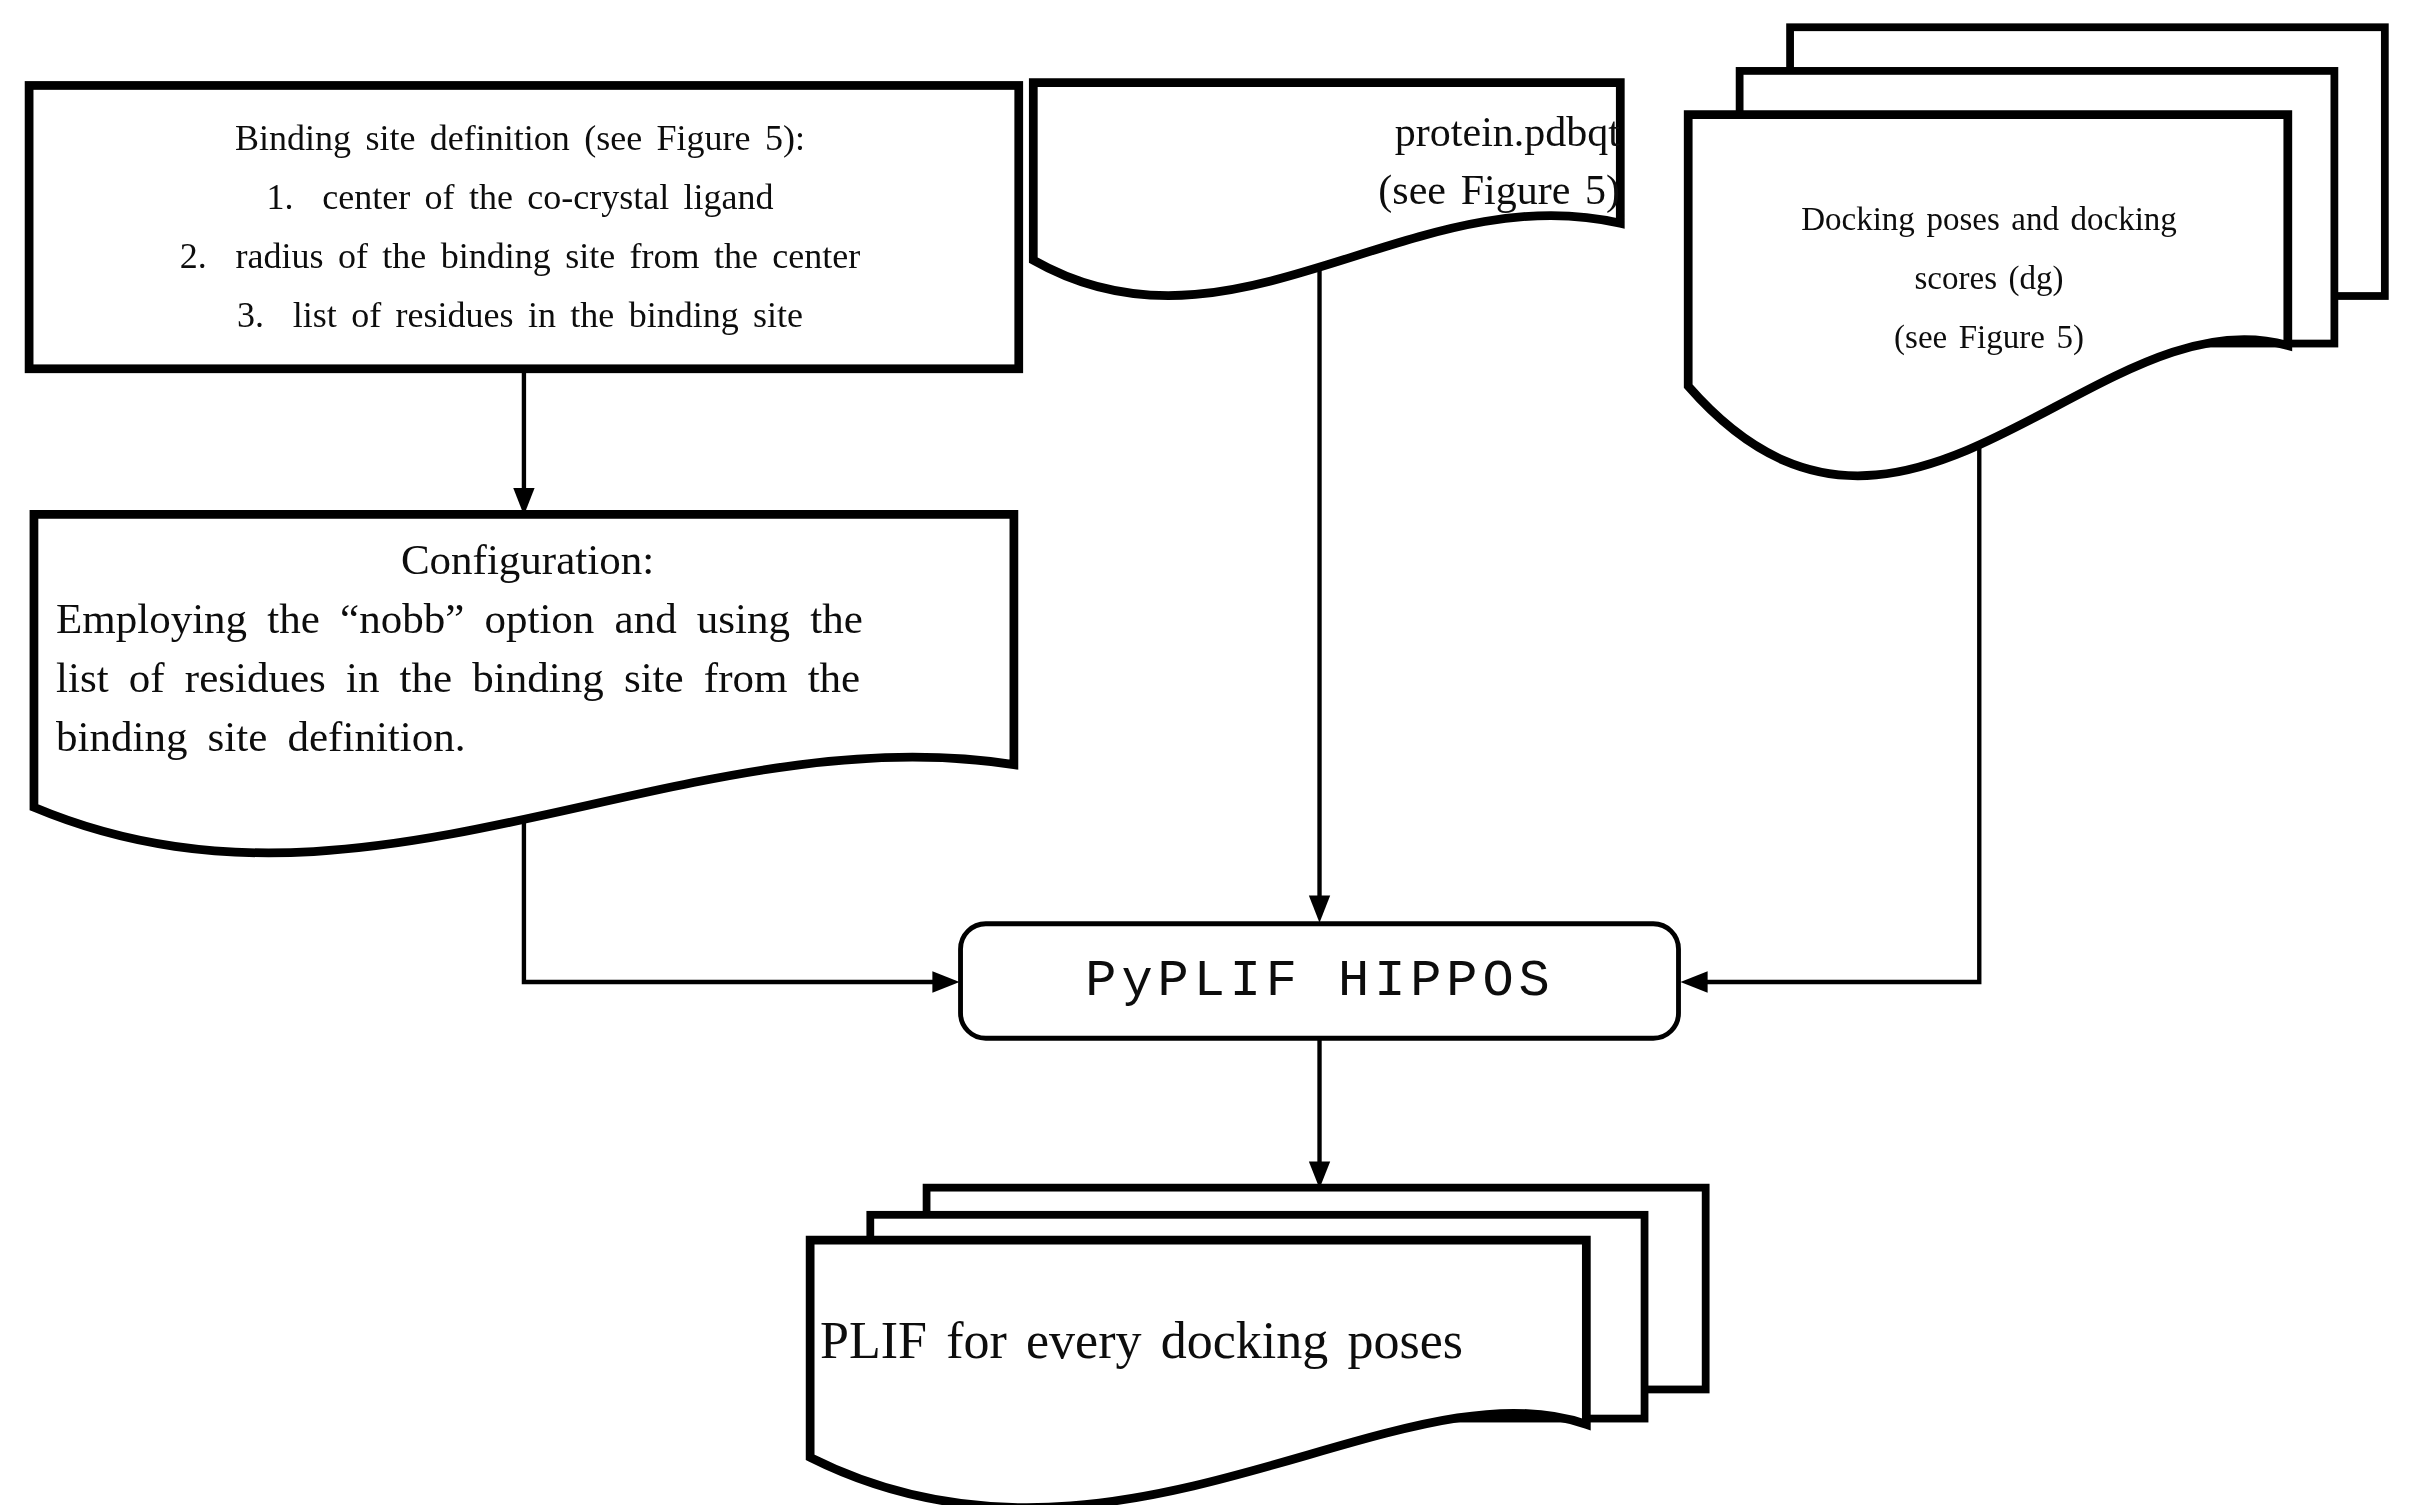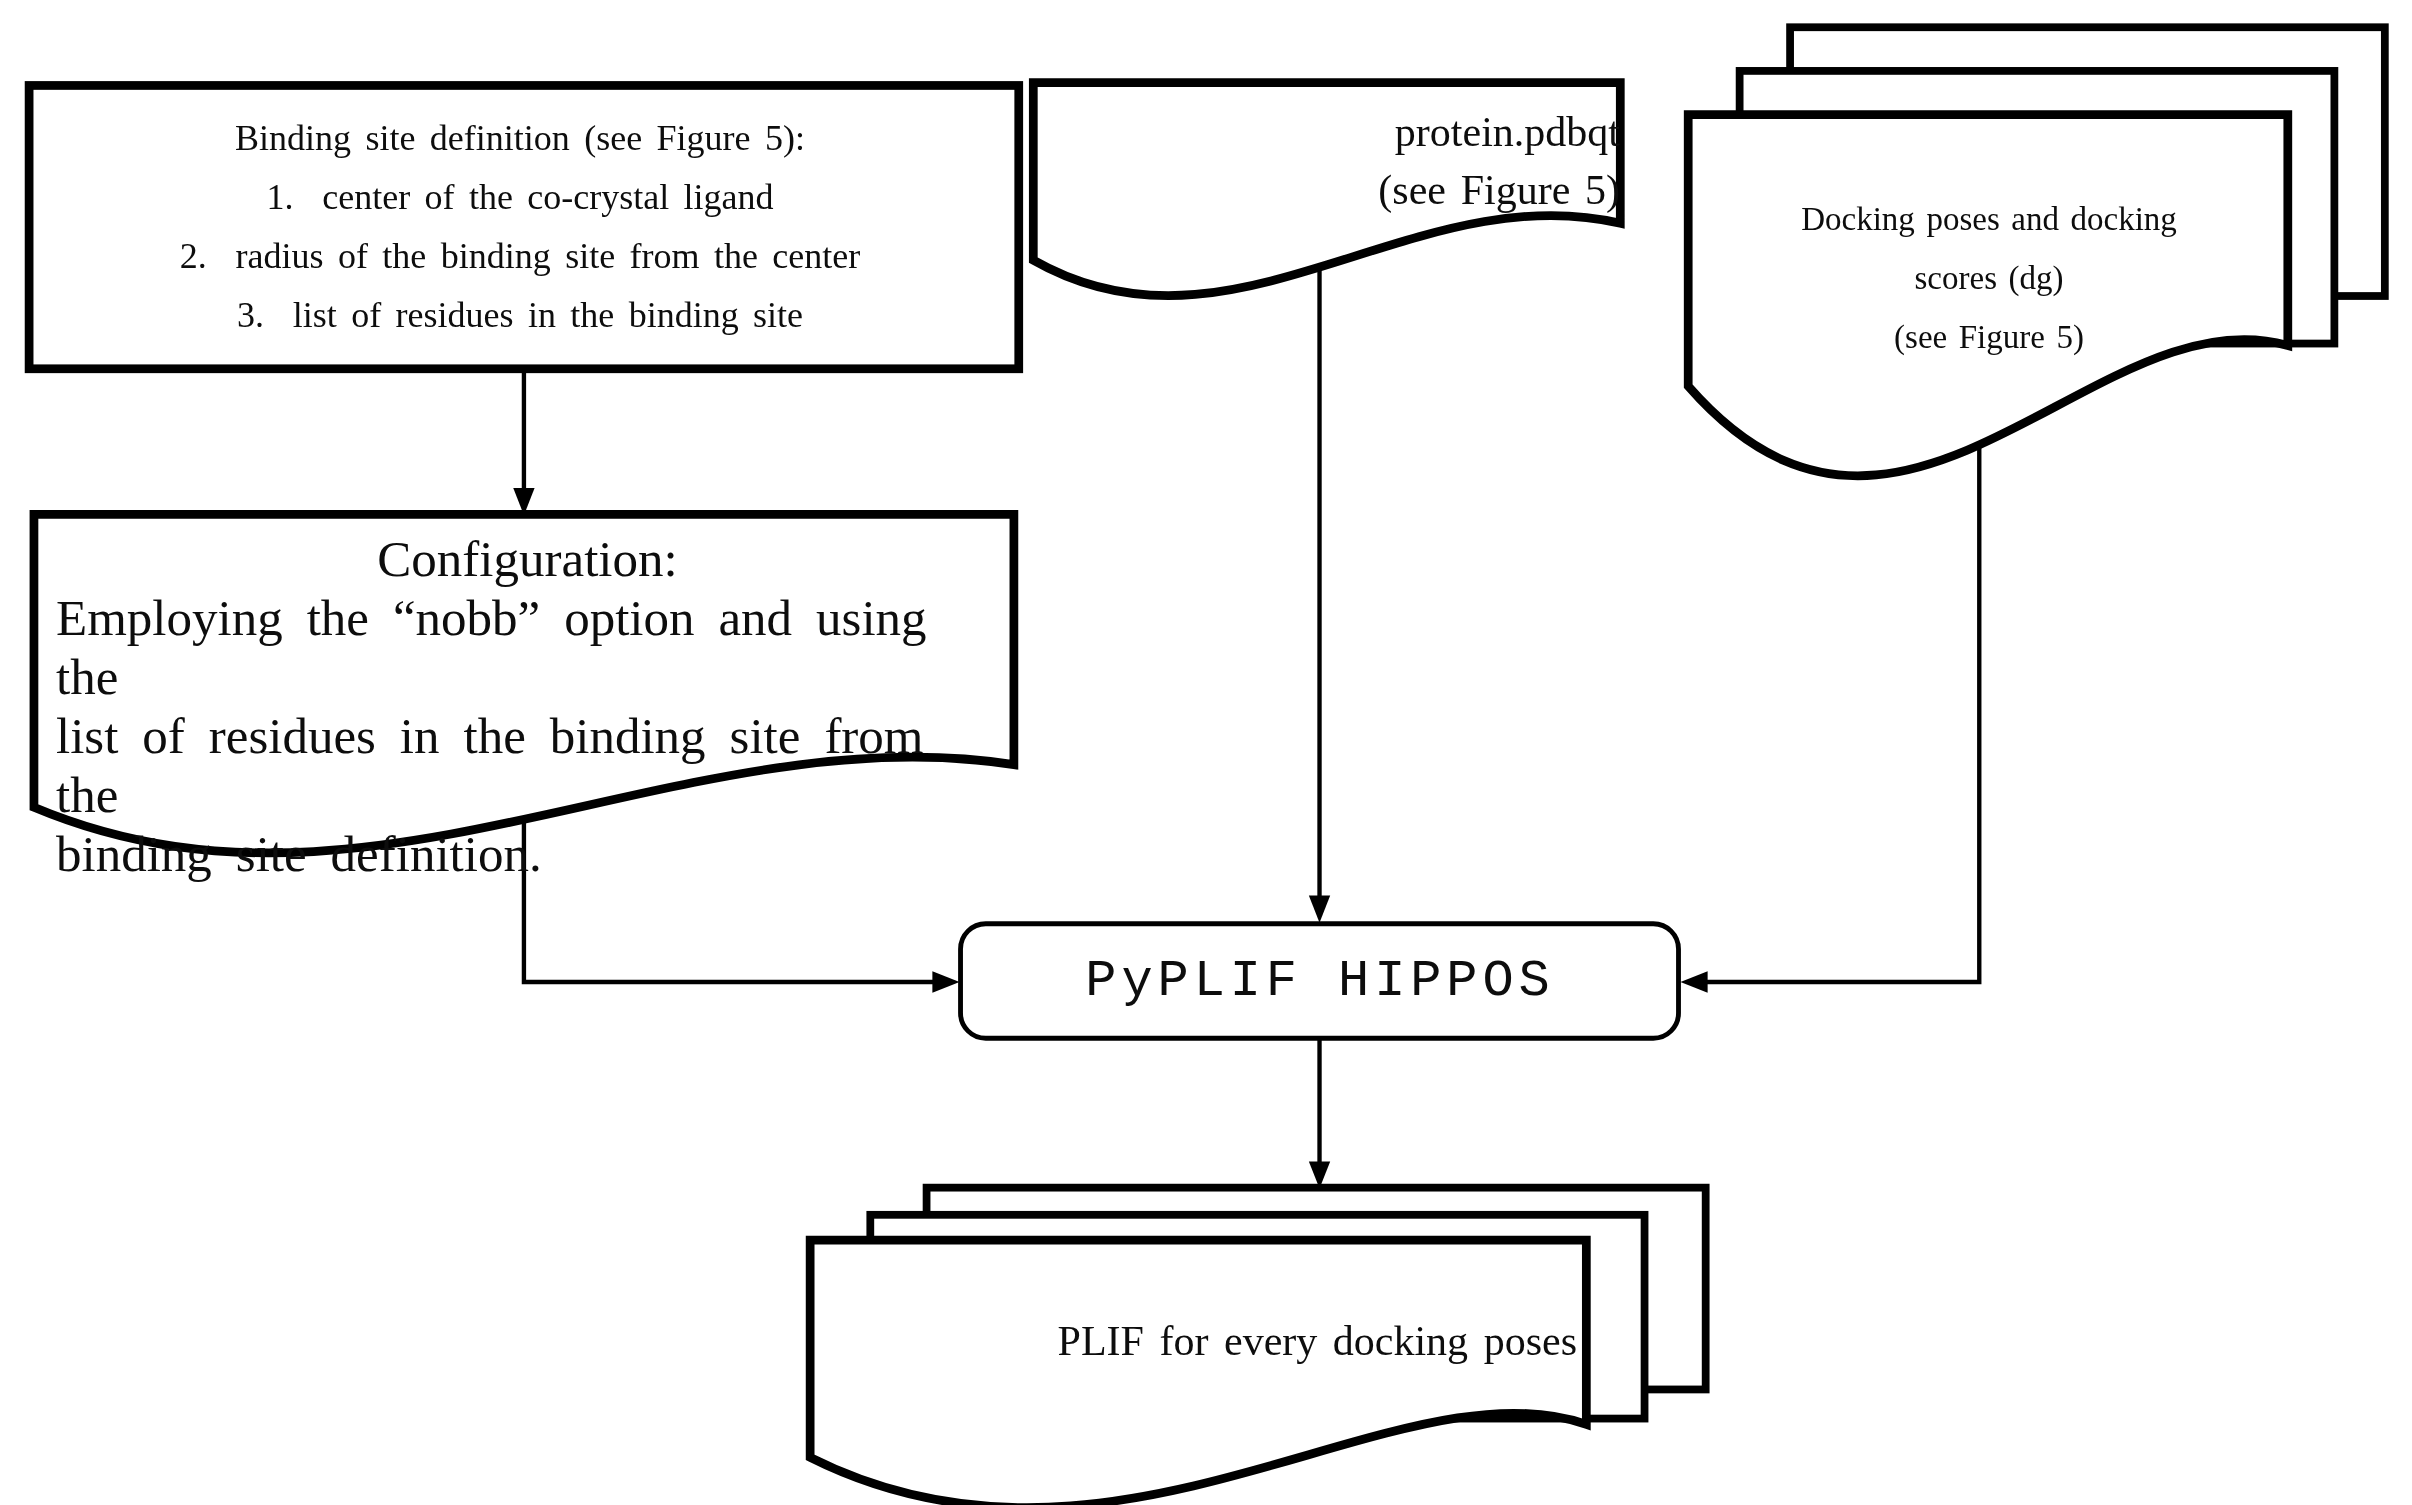--- a/index.html
+++ b/index.html
@@ -9,27 +9,27 @@
   .layer{position:absolute;left:0;top:0;}
   .txt{position:absolute;}
   .txt .line{white-space:pre-wrap;}
   .binding{left:35px;top:109px;width:970px;text-align:center;
            font-size:36px;line-height:59px;word-spacing:0.15em;}
   .protein{left:1033px;top:103px;width:587px;text-align:right;
            font-size:42px;line-height:58px;word-spacing:0.10em;}
   .docking{left:1698px;top:190px;width:582px;text-align:center;
            font-size:33px;line-height:59px;word-spacing:0.10em;}
   .config{left:56px;top:530px;width:943px;text-align:left;
-          font-size:51px;line-height:59px;word-spacing:0.22em;}
+          font-size:43px;line-height:59px;word-spacing:0.22em;}
   .config .heading{text-align:center;}
   .process-label{left:961px;top:924px;width:718px;height:115px;
           display:flex;align-items:center;justify-content:center;
           font-family:"Liberation Mono", monospace;font-size:52px;letter-spacing:4.9px;}
-  .plif{left:820px;top:1312px;width:757px;text-align:right;
-        font-size:42px;line-height:58px;word-spacing:0.12em;}
+  .plif{left:820px;top:1312px;width:757px;text-align:left;
+        font-size:52px;line-height:58px;word-spacing:0.12em;}
 </style>
 </head>
 <body>
 
 <div class="stage">
 
   <svg class="layer" width="2412" height="1505" viewBox="0 0 2486 1551">
 
     <g stroke="#000000" stroke-width="4.5" fill="none">
       <line x1="540" y1="382" x2="540" y2="504"></line>

